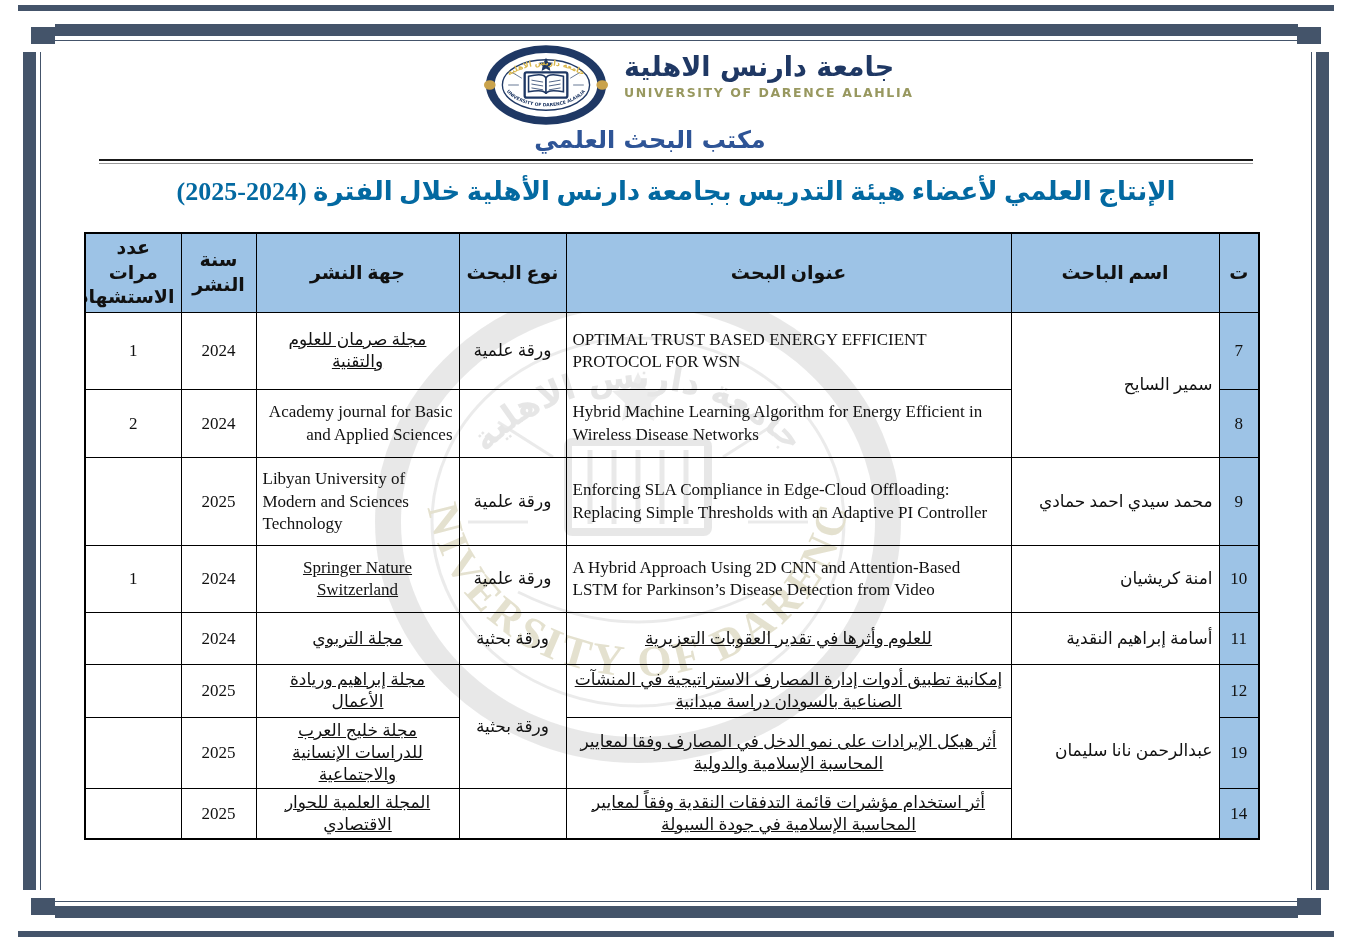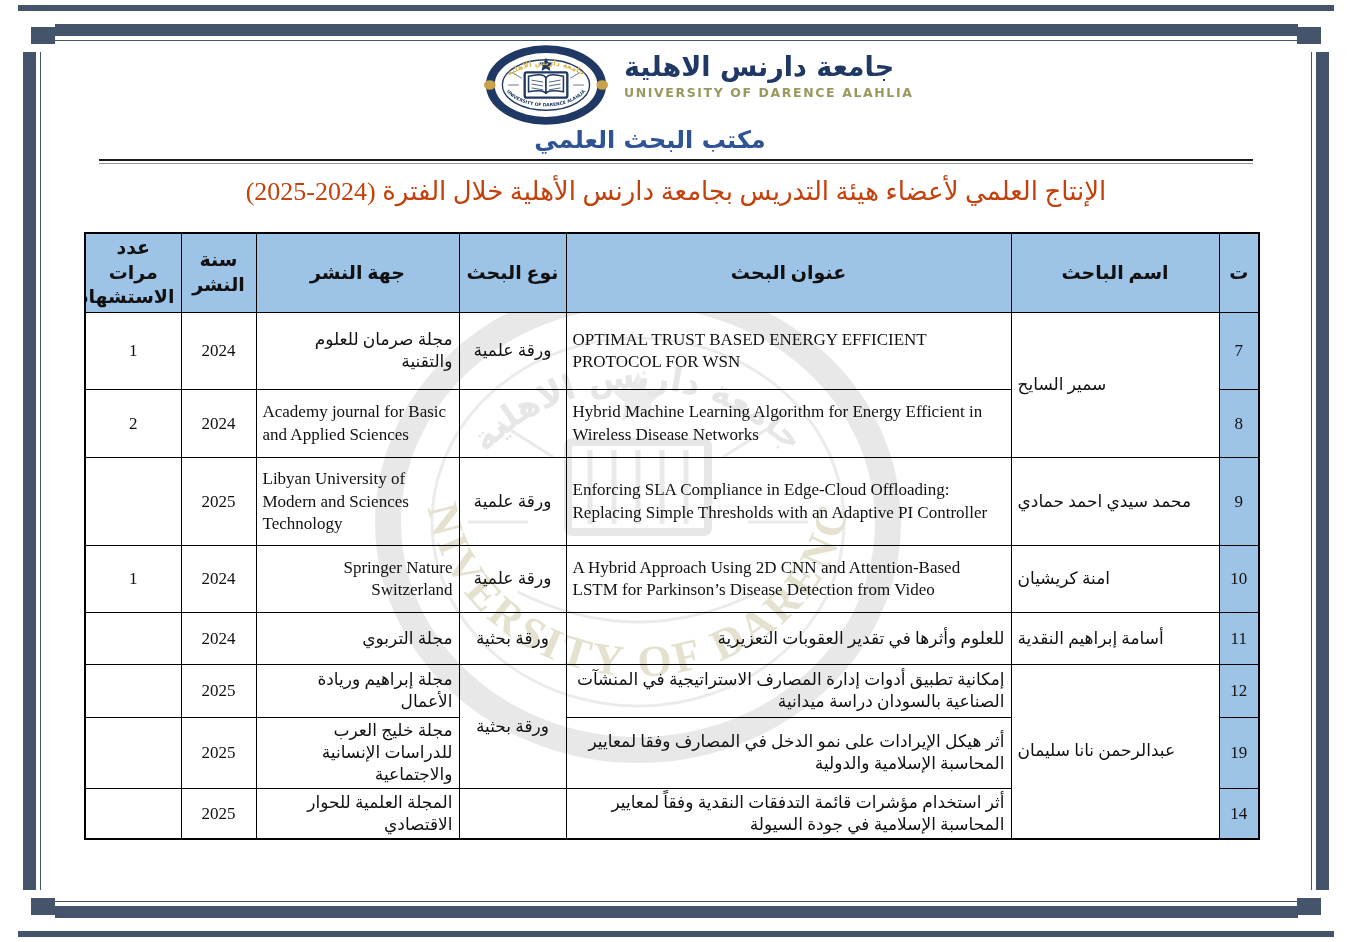--- a/index.html
+++ b/index.html
@@ -12,38 +12,38 @@
   .uni-names{position:absolute;left:624px;top:52px;width:300px;
              font-family:"DejaVu Sans","Liberation Sans",sans-serif;}
   .uni-ar{font-size:27px;font-weight:bold;color:#1F3864;direction:rtl;text-align:left;line-height:1.1;}
   .uni-en{font-size:12.5px;font-weight:bold;color:#98985F;letter-spacing:1.6px;margin-top:3px;}
   .office-title{position:absolute;left:0;top:126px;width:1300px;text-align:center;
                 font-family:"DejaVu Sans","Liberation Sans",sans-serif;
                 font-weight:bold;font-size:24px;color:#2E5496;direction:rtl;}
   .rule{position:absolute;left:99px;top:159px;width:1154px;height:2px;background:#1a1a1a;}
   .rule2{position:absolute;left:99px;top:163px;width:1154px;height:1px;background:#9a9a9a;}
   .main-title{position:absolute;left:0;top:176px;width:1352px;text-align:center;direction:rtl;
-              font-weight:normal;font-size:26px;color:#c2410c;}
+              font-weight:bold;font-size:26px;color:#0369a1;}
   
   .watermark{position:absolute;left:368px;top:282px;width:540px;height:490px;opacity:.55;z-index:0;}
   
   table.pubs{position:absolute;left:84px;top:232px;width:1174px;border-collapse:collapse;
              table-layout:fixed;direction:rtl;z-index:1;background:transparent;}
   table.pubs th,table.pubs td{border:1px solid #000;padding:2px 6px;vertical-align:middle;
              font-size:17px;line-height:1.3;overflow:hidden;}
   table.pubs{border:2px solid #000;}
   table.pubs thead th{background:#9DC3E6;font-weight:bold;font-size:19px;text-align:center;height:56px;}
   td.col-seq{background:#9DC3E6;text-align:center;font-size:19px;}
   td.col-year,td.col-citations{text-align:center;font-size:18px;}
-  td.col-researcher{text-align:left;font-size:18px;margin-top:12px;}
+  td.col-researcher{text-align:right;font-size:18px;margin-top:12px;}
   td.col-type{text-align:center;margin-top:36px;}
   td.col-title{font-size:19px;}
   td.col-publisher{font-size:18px;}
   td[dir="ltr"]{direction:ltr;}
-  .al-left{text-align:left;} .al-right{text-align:right;} .al-center{text-align:left;}
+  .al-left{text-align:left;} .al-right{text-align:center;text-decoration:underline;} .al-center{text-align:right;}
   tbody tr:nth-child(1){height:77px;}
   tbody tr:nth-child(2){height:68px;}
   tbody tr:nth-child(3){height:88px;}
   tbody tr:nth-child(4){height:67px;}
   tbody tr:nth-child(5){height:52px;}
   tbody tr:nth-child(6){height:53px;}
   tbody tr:nth-child(7){height:68px;}
   tbody tr:nth-child(8){height:50px;}
   col.col-seq{width:40px;} col.col-researcher{width:208px;} col.col-title{width:445px;}
   col.col-type{width:107px;} col.col-publisher{width:203px;} col.col-year{width:75px;}

